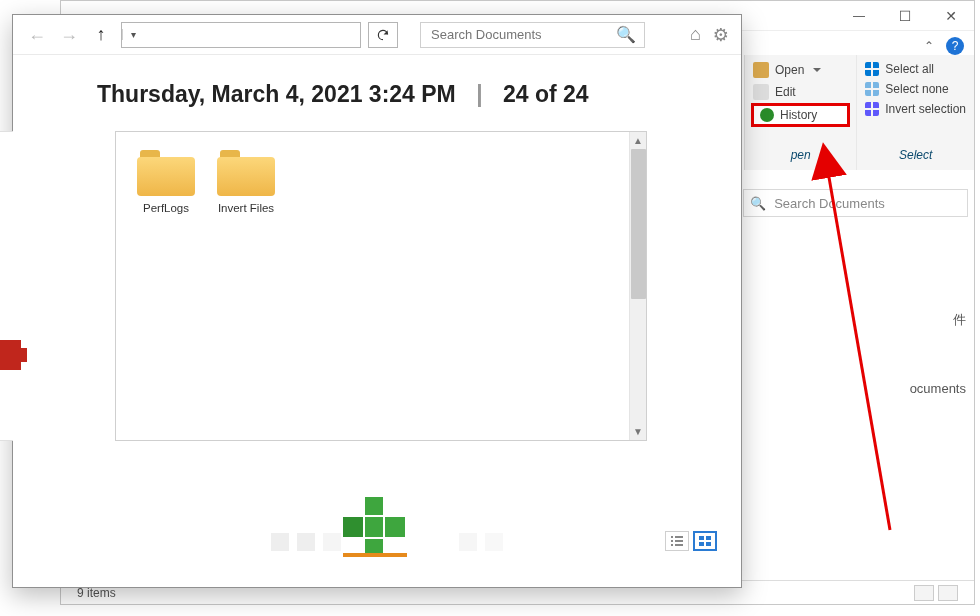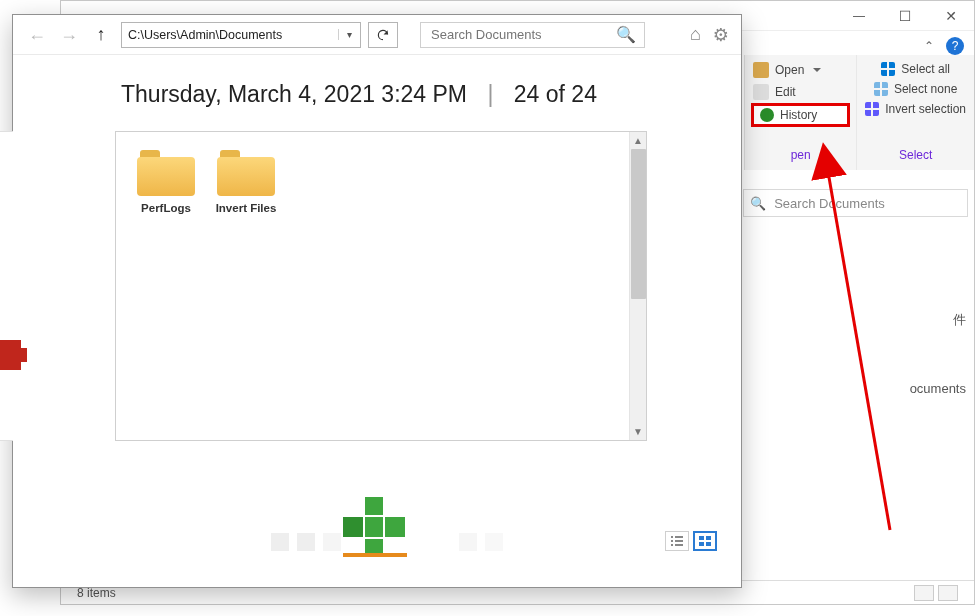--- a/index.html
+++ b/index.html
@@ -35,39 +35,39 @@
 
   .bg-ribbon {
     position:absolute; top:54px; right:0; width:230px; height:115px;
     border-left:1px solid #e0e0e0; background:#f5f5f5;
     display:flex;
   }
   .bg-ribbon-col {
     flex:1; display:flex; flex-direction:column; padding:4px 6px; font-size:12px;
     border-right:1px solid #e8e8e8;
   }
-  .bg-ribbon-col:last-child{border-right:none;align-items:center;}
+  .bg-ribbon-col:last-child{border-right:none;}
   .rb-item{display:flex;align-items:center;gap:6px;padding:3px 2px;color:#444;white-space:nowrap;}
   .rb-item .ic{width:16px;height:16px;background:#d9a84e;border-radius:2px;}
   .rb-item .ic.grid{
     width:14px;height:14px;background:
      linear-gradient(#0078d4,#0078d4) 0 0/6px 6px no-repeat,
      linear-gradient(#0078d4,#0078d4) 8px 0/6px 6px no-repeat,
      linear-gradient(#0078d4,#0078d4) 0 8px/6px 6px no-repeat,
      linear-gradient(#0078d4,#0078d4) 8px 8px/6px 6px no-repeat;
   }
   .rb-item.open .tri{margin-left:3px;border:4px solid transparent;border-top-color:#666;position:relative;top:2px;}
   .rb-item.hist{
     border:3px solid #e40000; padding:2px 6px; background:#fff;
   }
   .rb-item.hist .ic{
     border-radius:50%;background:#2a8c2a;width:14px;height:14px;
   }
   .bg-ribbon-col .sect-label{
-    margin-top:auto; text-align:center; color:#6d28d9; font-size:12px; padding:4px 0;
+    margin-top:auto; text-align:center; color:#0c4a6e; font-size:12px; padding:4px 0;font-style:italic;
   }
 
   .bg-search {
     position:absolute; top:188px; right:6px; width:225px; height:28px;
     border:1px solid #d9d9d9; display:flex; align-items:center; padding:0 6px;
     color:#888; font-size:13px;
   }
   .bg-search .sicon{color:#888;margin-right:8px;}
 
   .bg-nav-text{
@@ -129,22 +129,22 @@
     margin-left:14px; flex:0 0 225px; height:26px; border:1px solid #cfcfcf;
     display:flex; align-items:center; padding:0 8px;
   }
   .searchbox input{flex:1;border:none;outline:none;font-size:13px;color:#888;}
   .searchbox .sicon{color:#777;}
   .tb-right{margin-left:auto;display:flex;gap:12px;color:#888;font-size:18px;}
 
   .fh-body{position:relative;height:calc(100% - 70px);}
 
   .snapshot-head{
-    font-size:23px; color:#222; font-weight:400;
-    padding:26px 0 10px 108px;
+    font-size:23px; color:#222; font-weight:700;
+    padding:26px 0 10px 84px;
   }
   .snapshot-head .sep{margin:0 14px;color:#999;}
 
   .content-pane{
     position:absolute; top:76px; left:102px; width:532px; height:310px;
     border:1px solid #cfcfcf; background:#fff;
   }
   .content-inner{
     position:absolute; inset:0 18px 0 0; overflow:hidden;
     display:flex; flex-wrap:wrap; align-content:flex-start;
@@ -163,21 +163,21 @@
   .folder .ficon::after{
     content:"";position:absolute;left:0;top:7px;right:0;bottom:0;
     background:linear-gradient(#fcd77a,#efb648);
     border-radius:4px;
   }
   .folder.hasfile .ficon .paper{
     position:absolute;right:6px;top:2px;width:24px;height:30px;background:#fff;
     border:1px solid #d0d0d0;z-index:1;
     box-shadow:inset 0 6px 0 -4px #ddd, inset 0 12px 0 -9px #ddd;
   }
-  .folder .label{line-height:1.2;min-height:26px;font-weight:bold;}
+  .folder .label{line-height:1.2;min-height:26px;}
 
   .vscroll{
     position:absolute;top:0;right:0;bottom:0;width:17px;background:#f0f0f0;
     border-left:1px solid #e4e4e4;
     display:flex;flex-direction:column;align-items:center;
   }
   .vscroll .arr{height:17px;width:100%;display:flex;align-items:center;justify-content:center;color:#777;font-size:10px;}
   .vscroll .thumb{width:15px;background:#c9c9c9;height:150px;border-radius:1px;}
   .vscroll .track{flex:1;}
 
@@ -288,37 +288,36 @@
 
   <div class="bg-search">
     <span class="sicon">🔍</span>
     <span>Search Documents</span>
   </div>
 
   <div class="bg-nav-text" style="top:310px">件</div>
   <div class="bg-nav-text" style="top:380px">ocuments</div>
 
   <div class="bg-status">
-    <span>8 items</span>
+    <span>9 items</span>
     <div class="viewbtns">
       <div class="vb"></div>
       <div class="vb"></div>
     </div>
   </div>
 </div>
 
 <div class="fh-window">
 
 
   <div class="fh-toolbar">
     <div class="navbtn">←</div>
     <div class="navbtn">→</div>
     <div class="navbtn enabled">↑</div>
     <div class="addrbar">
-      <input value="C:\Users\Admin\Documents" style="">
       <span class="dd">▾</span>
     </div>
     <div class="refresh">
       <svg width="14" height="14" viewBox="0 0 24 24">
           <path fill="none" stroke="#333" stroke-width="2" d="M20 11A8 8 0 1 0 12 20"></path>
           <path fill="#333" d="M20 4v7h-7z"></path>
         </svg>
     </div>
     <div class="searchbox">
       <input placeholder="Search Documents" style="">

